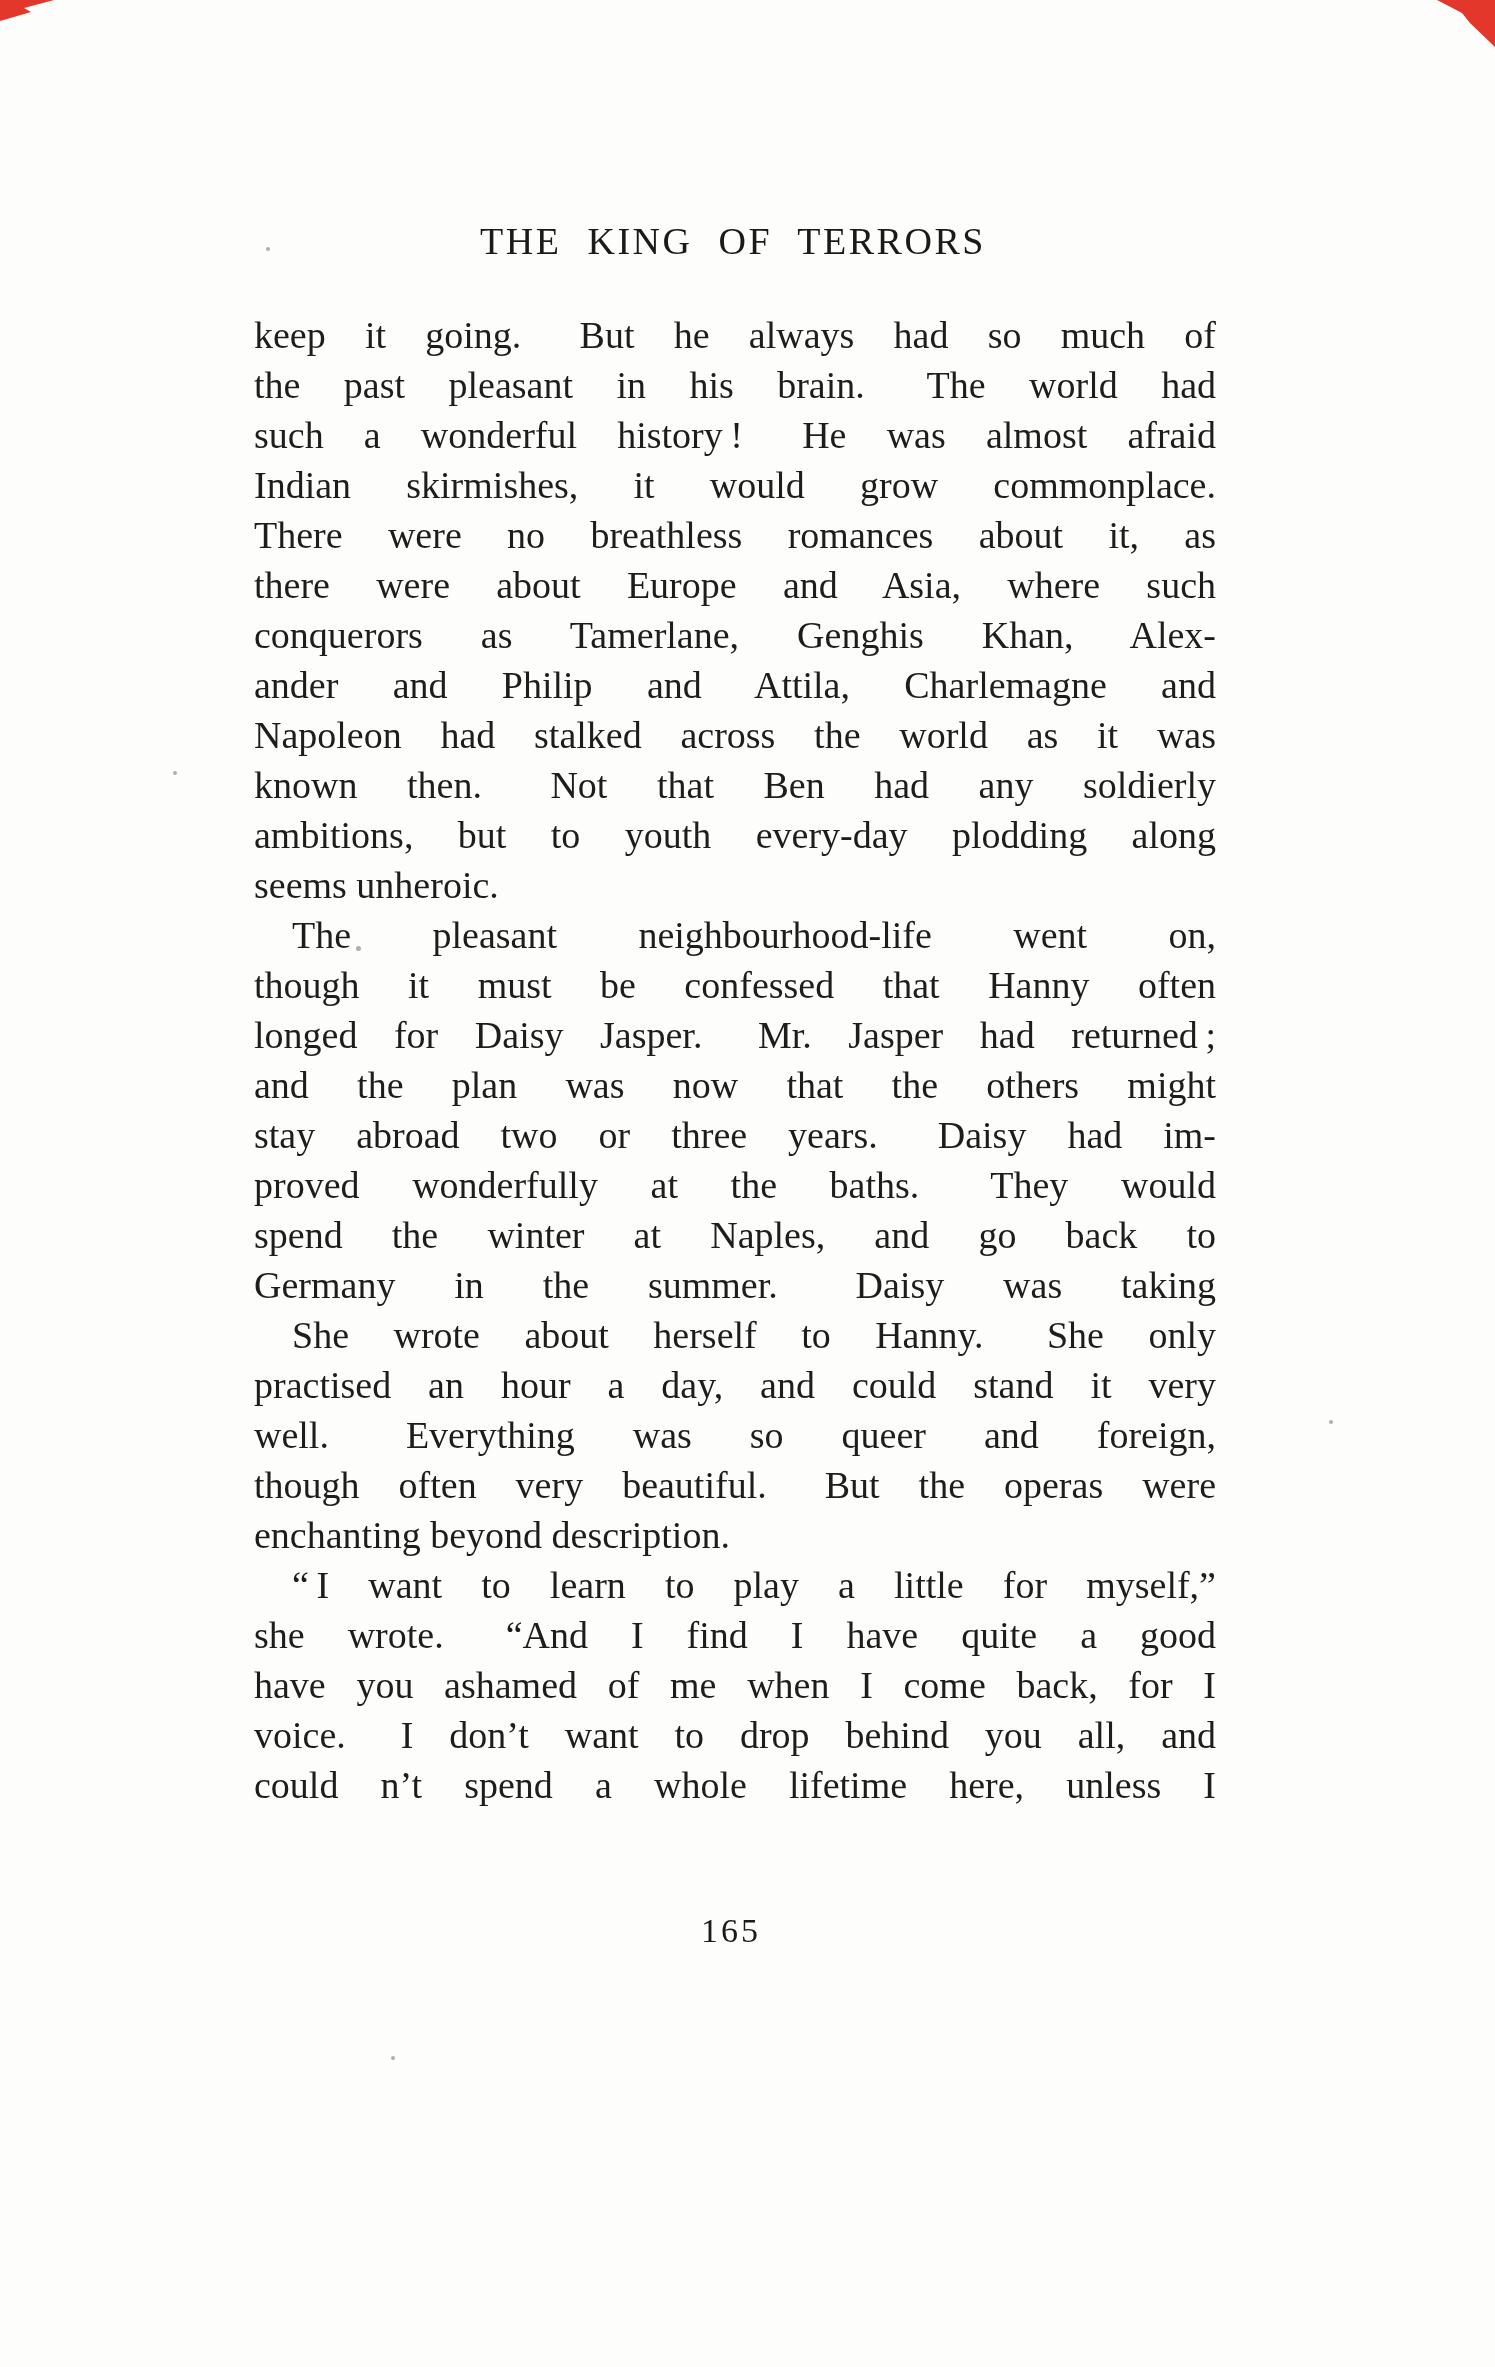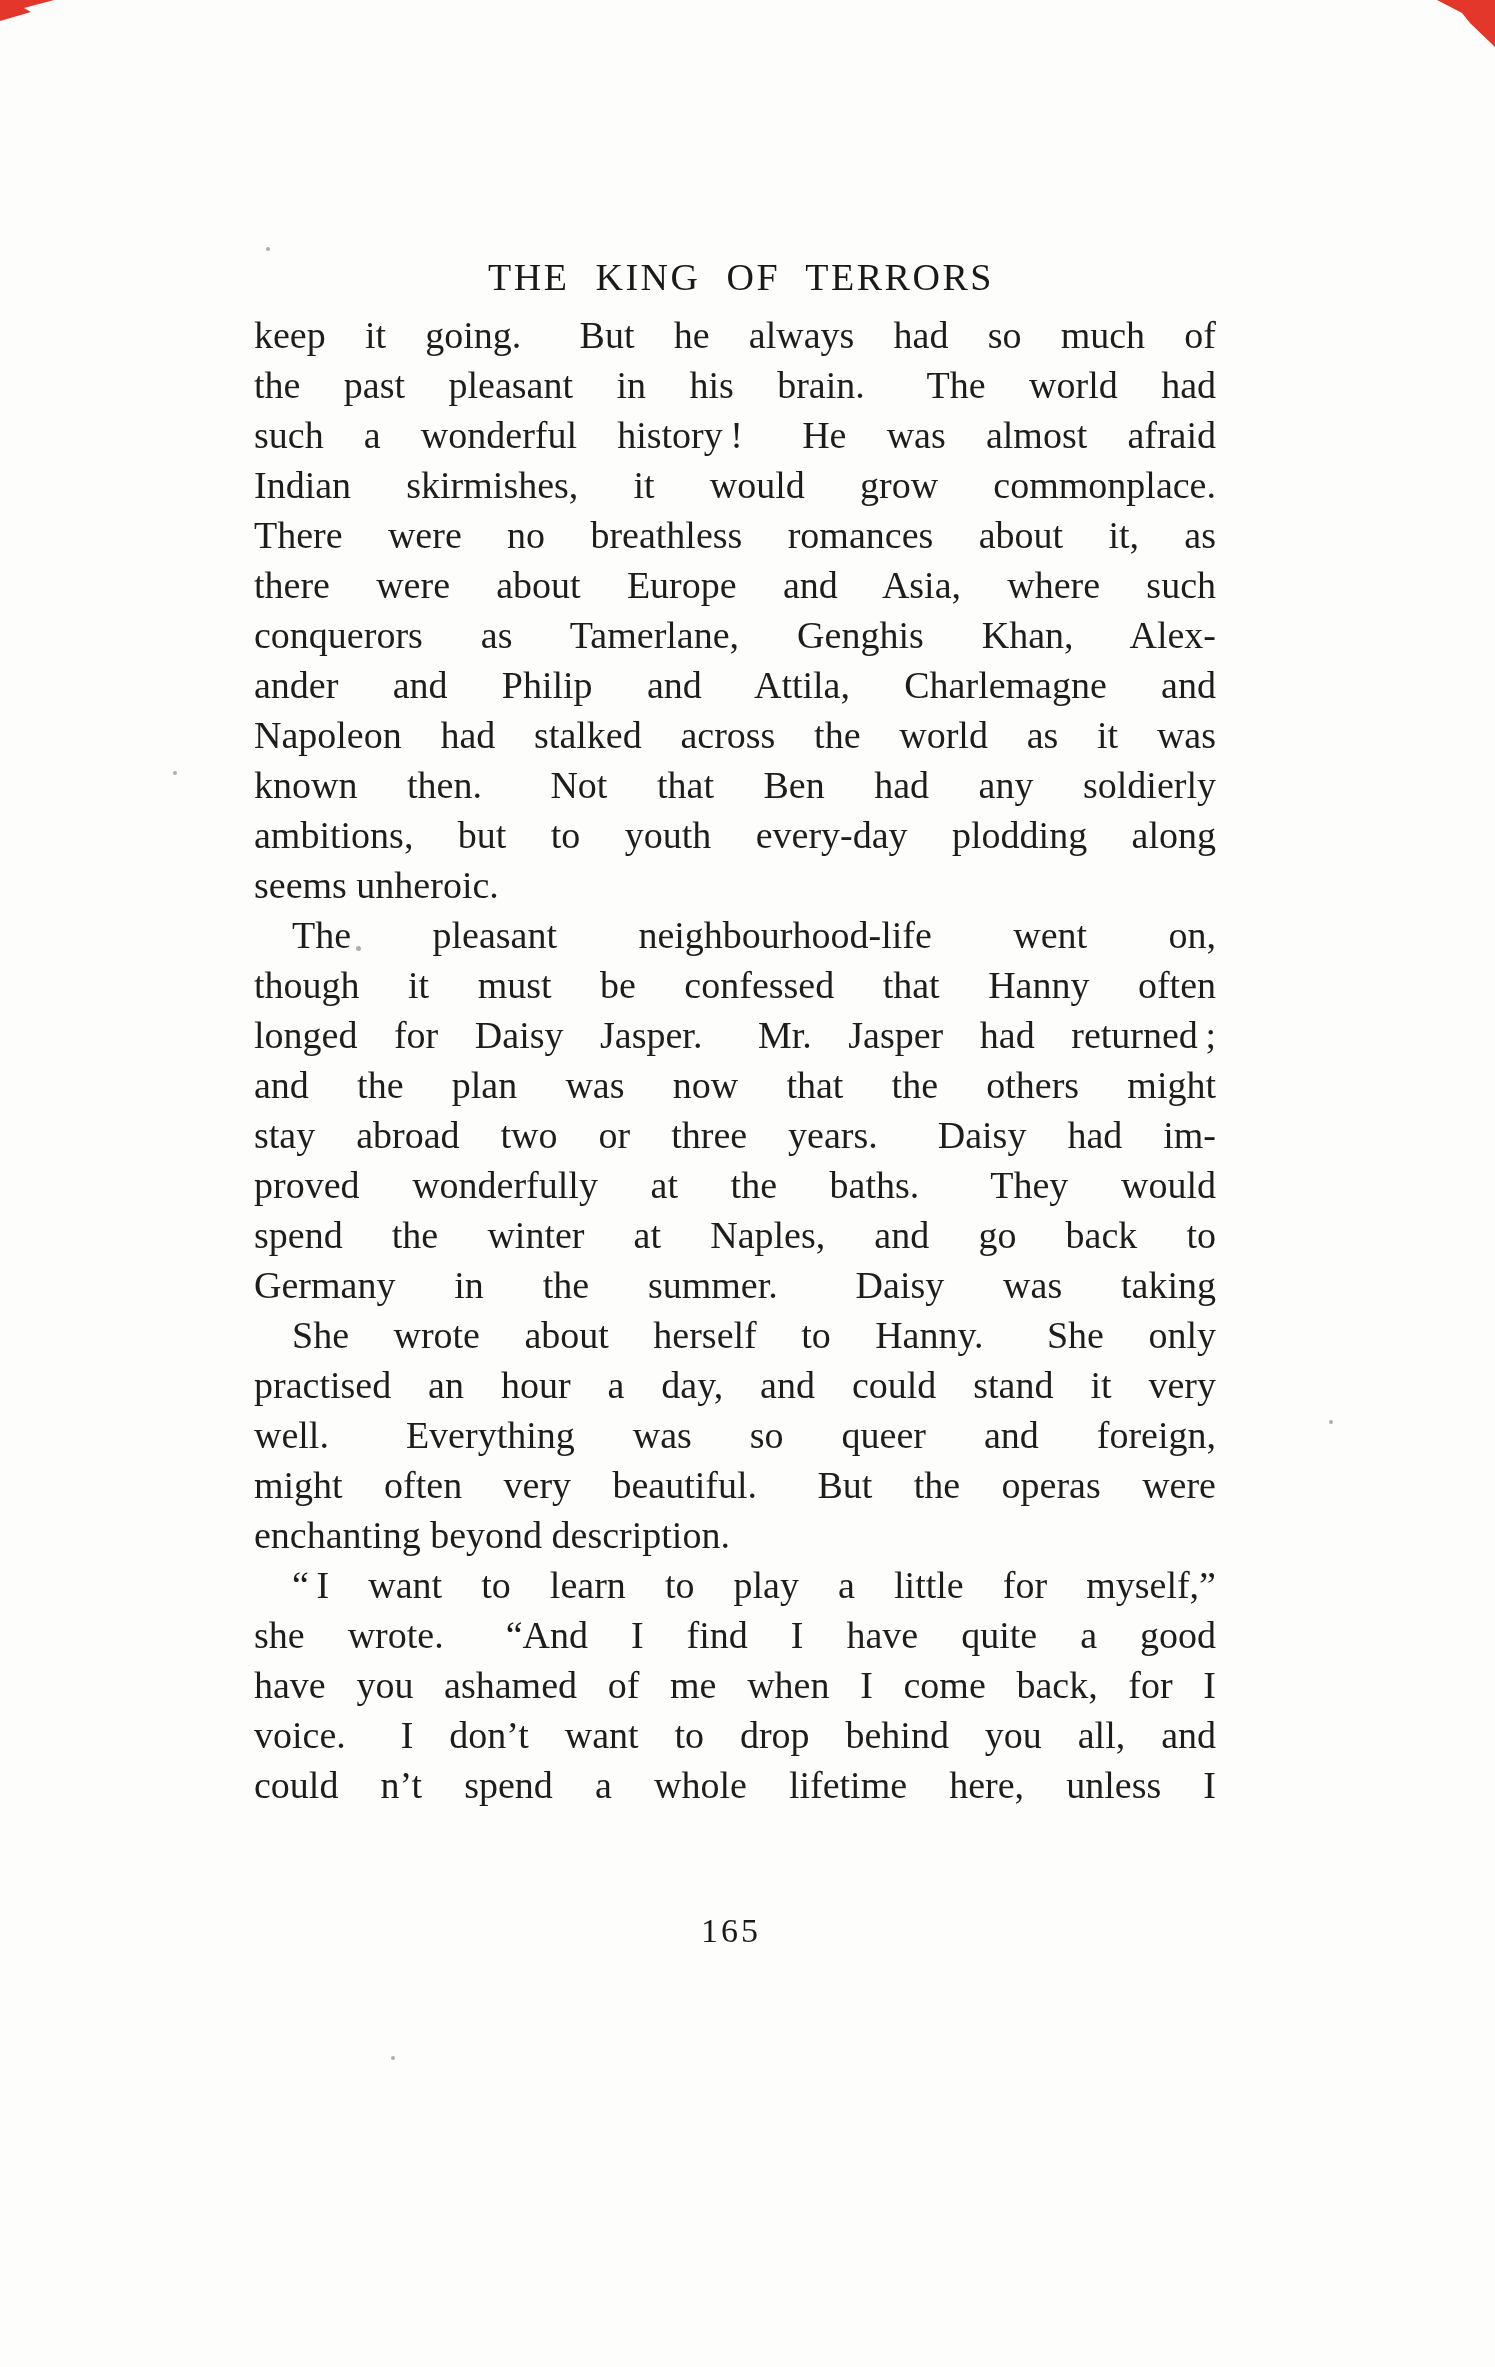--- a/index.html
+++ b/index.html
@@ -14,29 +14,28 @@
   }
   #corner-marks {
     position: absolute;
     top: 0; left: 0;
     width: 1495px; height: 70px;
     display: block;
   }
   .running-title {
     position: absolute;
     top: 222px;
-    left: 260px;
+    left: 252px;
     width: 962px;
     text-align: center;
     font-size: 38px;
     line-height: 1;
     letter-spacing: 2.5px;
     word-spacing: 14px;
     color: #1b1a18;
-    margin-top: 36px;
   }
   .page-text {
     position: absolute;
     top: 310px;
     left: 254px;
     width: 962px;
     font-size: 38px;
   }
   .line {
     height: 50px;
@@ -94,21 +93,21 @@
       <div class="line">though it must be confessed that Hanny often</div>
       <div class="line">longed for Daisy Jasper.  Mr. Jasper had returned ;</div>
       <div class="line">and the plan was now that the others might</div>
       <div class="line">stay abroad two or three years.  Daisy had im-</div>
       <div class="line">proved wonderfully at the baths.  They would</div>
       <div class="line">spend the winter at Naples, and go back to</div>
       <div class="line">Germany in the summer.  Daisy was taking</div>
       <div class="line indent">She wrote about herself to Hanny.  She only</div>
       <div class="line">practised an hour a day, and could stand it very</div>
       <div class="line">well.  Everything was so queer and foreign,</div>
-      <div class="line">might often very beautiful.  But the operas were</div>
+      <div class="line">though often very beautiful.  But the operas were</div>
       <div class="line no-just">enchanting beyond description.</div>
       <div class="line indent">“ I want to learn to play a little for myself,”</div>
       <div class="line">she wrote.  “And I find I have quite a good</div>
       <div class="line">have you ashamed of me when I come back, for I</div>
       <div class="line">voice.  I don’t want to drop behind you all, and</div>
       <div class="line">could n’t spend a whole lifetime here, unless I</div>
     </div>
 
   <div class="page-number">165</div>
 

